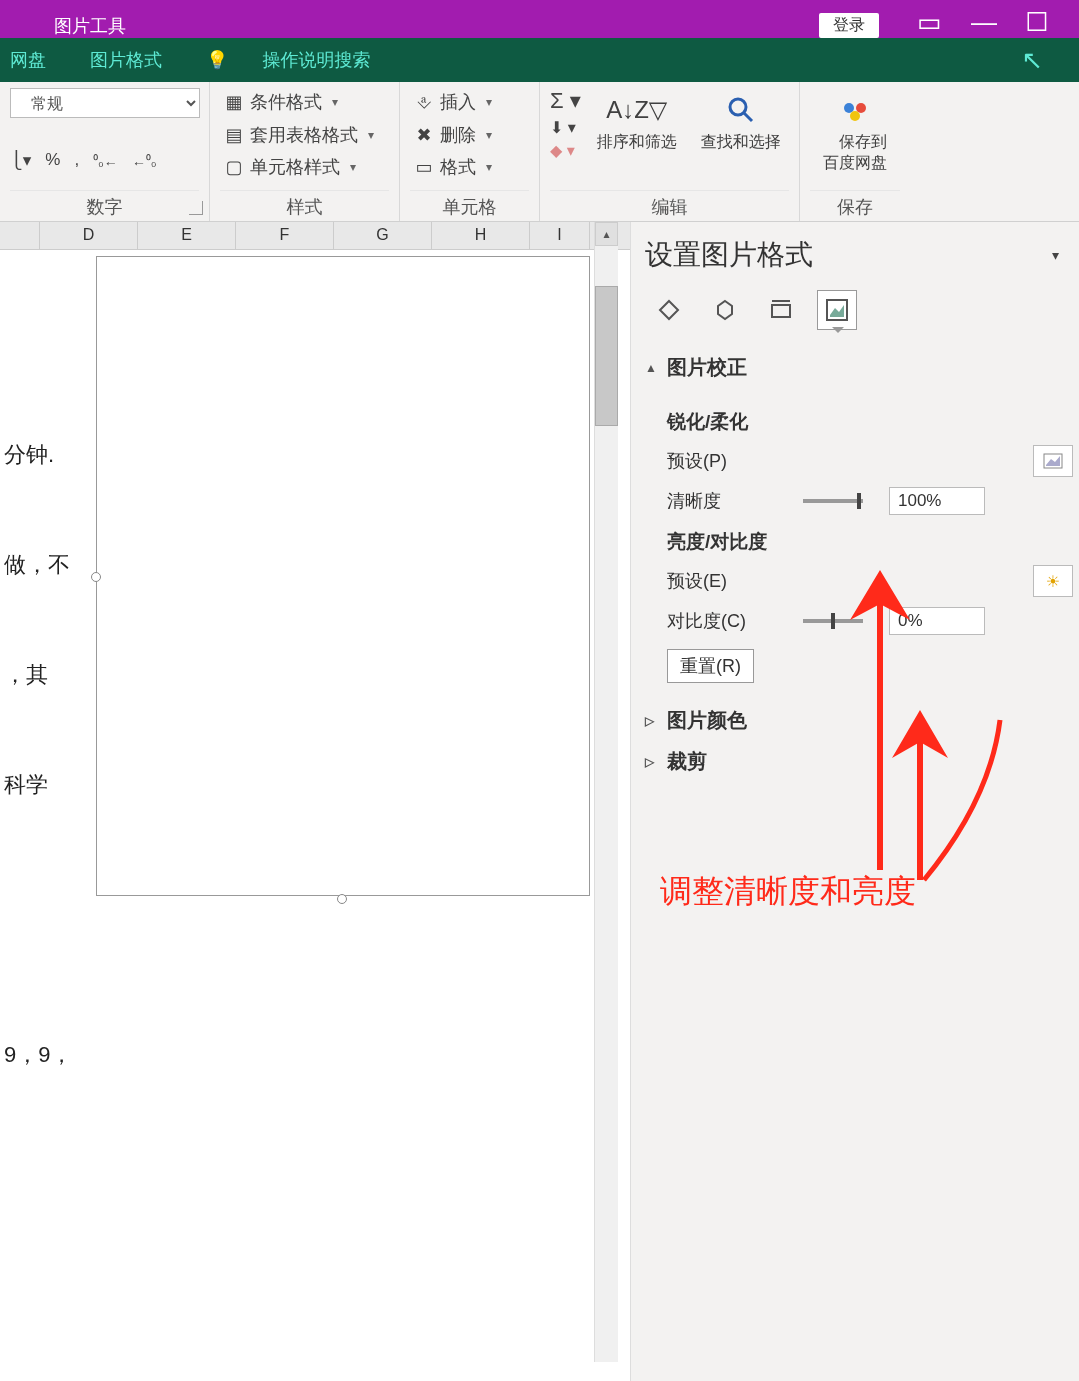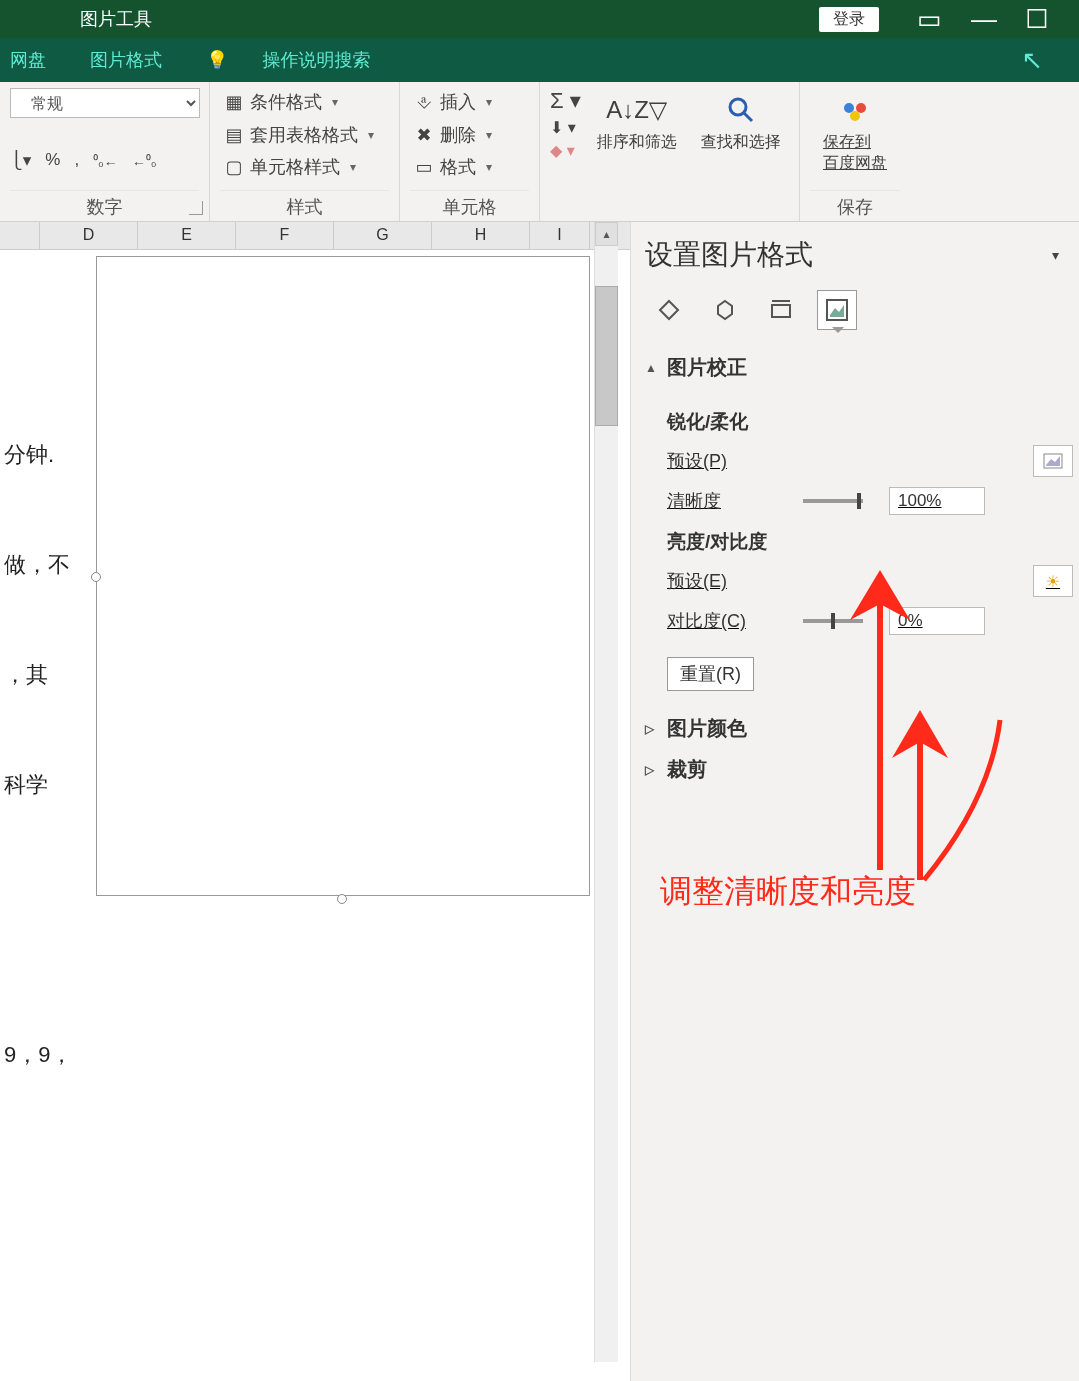--- a/index.html
+++ b/index.html
@@ -1,19 +1,19 @@
 <!DOCTYPE html>
 <html><head>
 <meta charset="utf-8">
 <style>
 * { box-sizing: border-box; margin: 0; padding: 0; font-family: "Microsoft YaHei", sans-serif; }
 body { width: 1079px; height: 1381px; background: #f5f5f5; overflow: hidden; position: relative; }
 
 
-.titlebar { background: #14532d; height: 38px; display: flex; align-items: center; color: #fff; font-size: 18px; padding-left: 80px; position: relative; }
+.titlebar { background: #a21caf; height: 38px; display: flex; align-items: flex-end; color: #fff; font-size: 18px; padding-left: 54px; position: relative; }
 .titlebar .login { position: absolute; right: 200px; background: #fff; color: #333; padding: 2px 14px; border-radius: 2px; font-size: 16px; }
 .titlebar .winctrl { position: absolute; right: 0; display: flex; gap: 30px; padding-right: 30px; color: #fff; font-size: 26px; }
 .titlebar .winctrl span { width: 24px; text-align: center; }
 
 .tabbar { background: #0e5a42; height: 44px; display: flex; align-items: center; color: #5eead4; font-size: 18px; gap: 24px; padding-left: 0; position: relative; }
 .tabbar .tab { padding: 0 10px; }
 
 
 .ribbon { background: #f3f2f1; height: 140px; border-bottom: 1px solid #d0d0d0; display: flex; }
 .group { border-right: 1px solid #d8d8d8; display: flex; flex-direction: column; justify-content: space-between; padding: 6px 10px 2px 10px; position: relative; }
@@ -52,27 +52,27 @@
 .pane-tabs { display: flex; gap: 16px; padding: 6px 0 0 4px; }
 .pane-tabs .pt { width: 40px; height: 40px; display: flex; align-items: center; justify-content: center; border: 1px solid transparent; }
 .pane-tabs .pt.sel { border: 1px solid #999; background: #fff; position: relative; }
 .pane-tabs .pt.sel::after { content: ""; position: absolute; bottom: -10px; left: 14px; border: 6px solid transparent; border-top-color: #999; }
 
 .section { margin-top: 24px; }
 .sec-head { display: flex; align-items: center; gap: 8px; font-size: 20px; font-weight: bold; color: #333; cursor: pointer; }
 .sec-head .tri { font-size: 12px; color: #555; width: 14px; }
 .sub { margin-left: 22px; margin-top: 28px; }
 .sub-label { font-size: 19px; color: #333; font-weight: bold; margin-bottom: 10px; }
-.row { display: flex; align-items: center; margin: 10px 0; gap: 26px; text-decoration: underline; }
+.row { display: flex; align-items: center; margin: 10px 0; gap: 26px; }
 .row .lbl { width: 110px; font-size: 18px; color: #333; }
 .row .slider { flex: 0 0 60px; height: 4px; background: #999; position: relative; }
 .row .slider .sthumb { position: absolute; top: -6px; width: 4px; height: 16px; background: #444; }
 .row .val { width: 96px; height: 28px; border: 1px solid #bbb; background: #fff; font-size: 17px; padding: 2px 8px; color: #333; }
 .preset-btn { width: 40px; height: 32px; border: 1px solid #bbb; background: #fff; display: flex; align-items: center; justify-content: center; margin-left: auto; margin-right: 6px; }
-.reset-btn { border: 1px solid #999; background: #fff; padding: 4px 12px; font-size: 18px; color: #333; margin-top: 12px; margin-left: 22px; }
+.reset-btn { border: 1px solid #999; background: #fff; padding: 4px 12px; font-size: 18px; color: #333; margin-top: 4px; margin-left: 22px; }
 
 
 .anno-text { position: absolute; color: #ff2a1a; font-size: 32px; font-weight: 400; }
 .anno-svg { position: absolute; pointer-events: none; }
 </style>
 </head>
 <body>
 
 <div class="titlebar">
   <span>图片工具</span>
@@ -161,32 +161,33 @@
       <div class="bigbtn">
         <span class="bigic">
             <svg width="30" height="30">
               <circle cx="12" cy="12" r="8" fill="none" stroke="#2a5fb0" stroke-width="3"></circle>
               <line x1="18" y1="18" x2="26" y2="26" stroke="#2a5fb0" stroke-width="3"></line>
             </svg>
           </span>
         <span>查找和选择</span>
       </div>
     </div>
+    <div class="label">编辑</div>
   </div>
 
   <div class="group" style="width:110px;border-right:none;">
     <div class="bigbtn">
       <span class="bigic">
           <svg width="32" height="32">
             <circle cx="10" cy="14" r="5" fill="#3b82d8"></circle>
             <circle cx="22" cy="14" r="5" fill="#e74c3c"></circle>
             <circle cx="16" cy="22" r="5" fill="#f1c40f"></circle>
           </svg>
         </span>
-      <span style="white-space:pre-line;text-align:left;text-decoration:underline;">保存到
+      <span style="white-space:pre-line;text-align:right;">保存到
 百度网盘</span>
     </div>
     <div class="label">保存</div>
   </div>
 </div>
 
 <div class="sheet-area">
   <div class="colheaders">
     <div class="ch" style="flex-basis:40px;"></div>
     <div class="ch">D</div>

